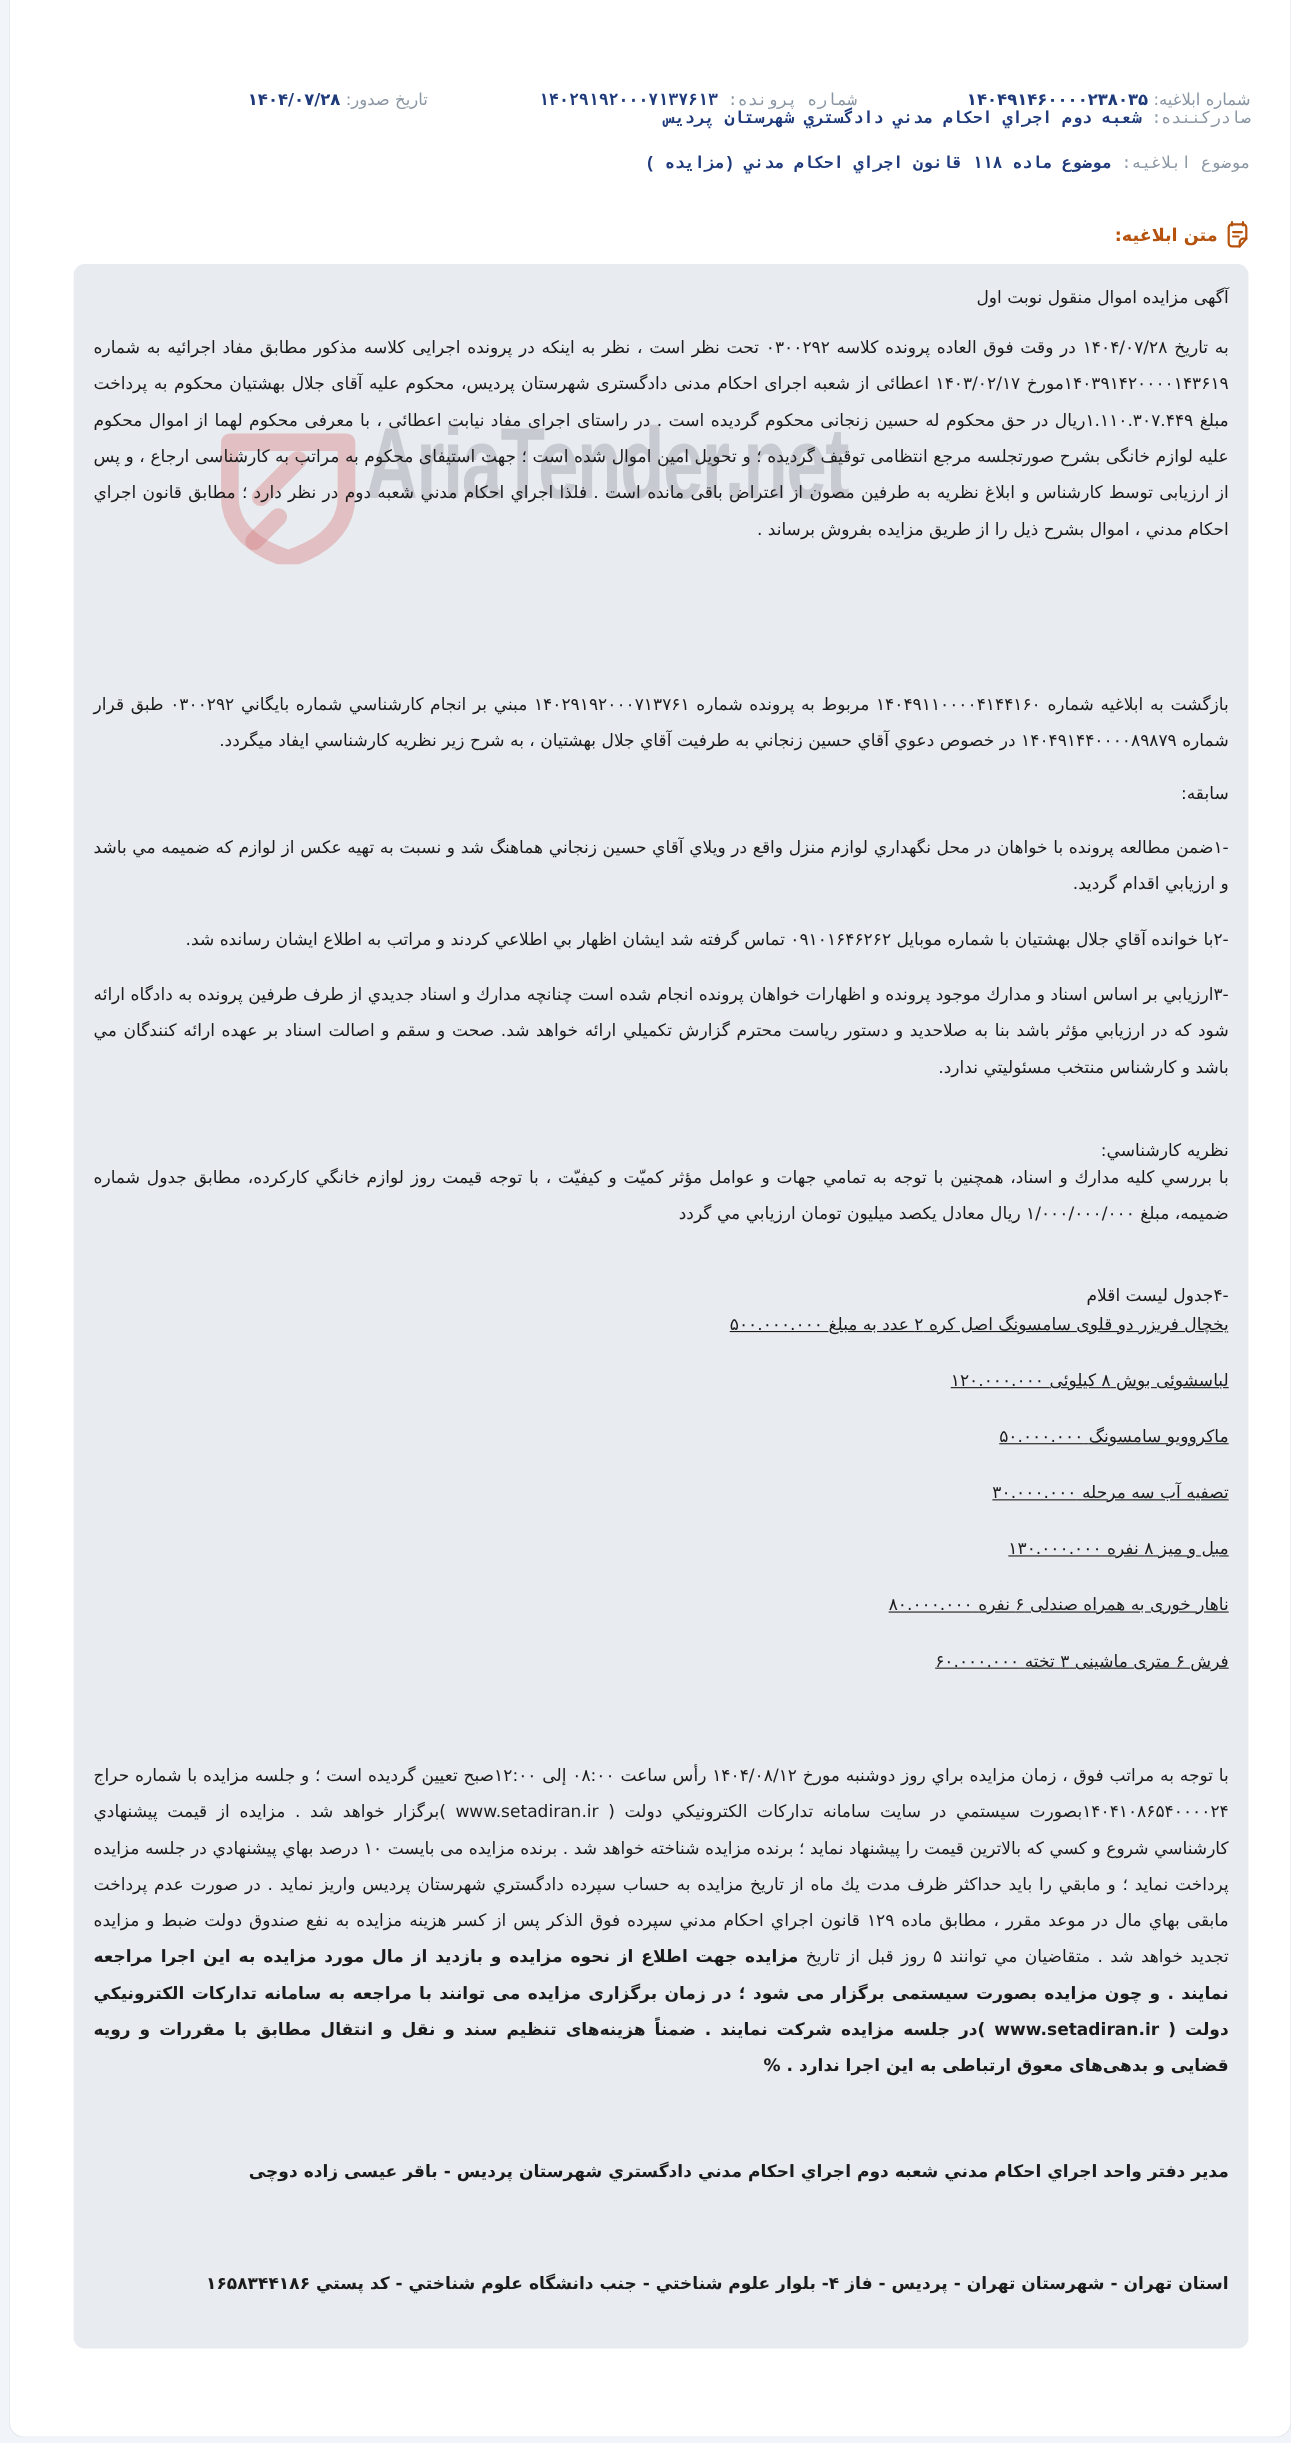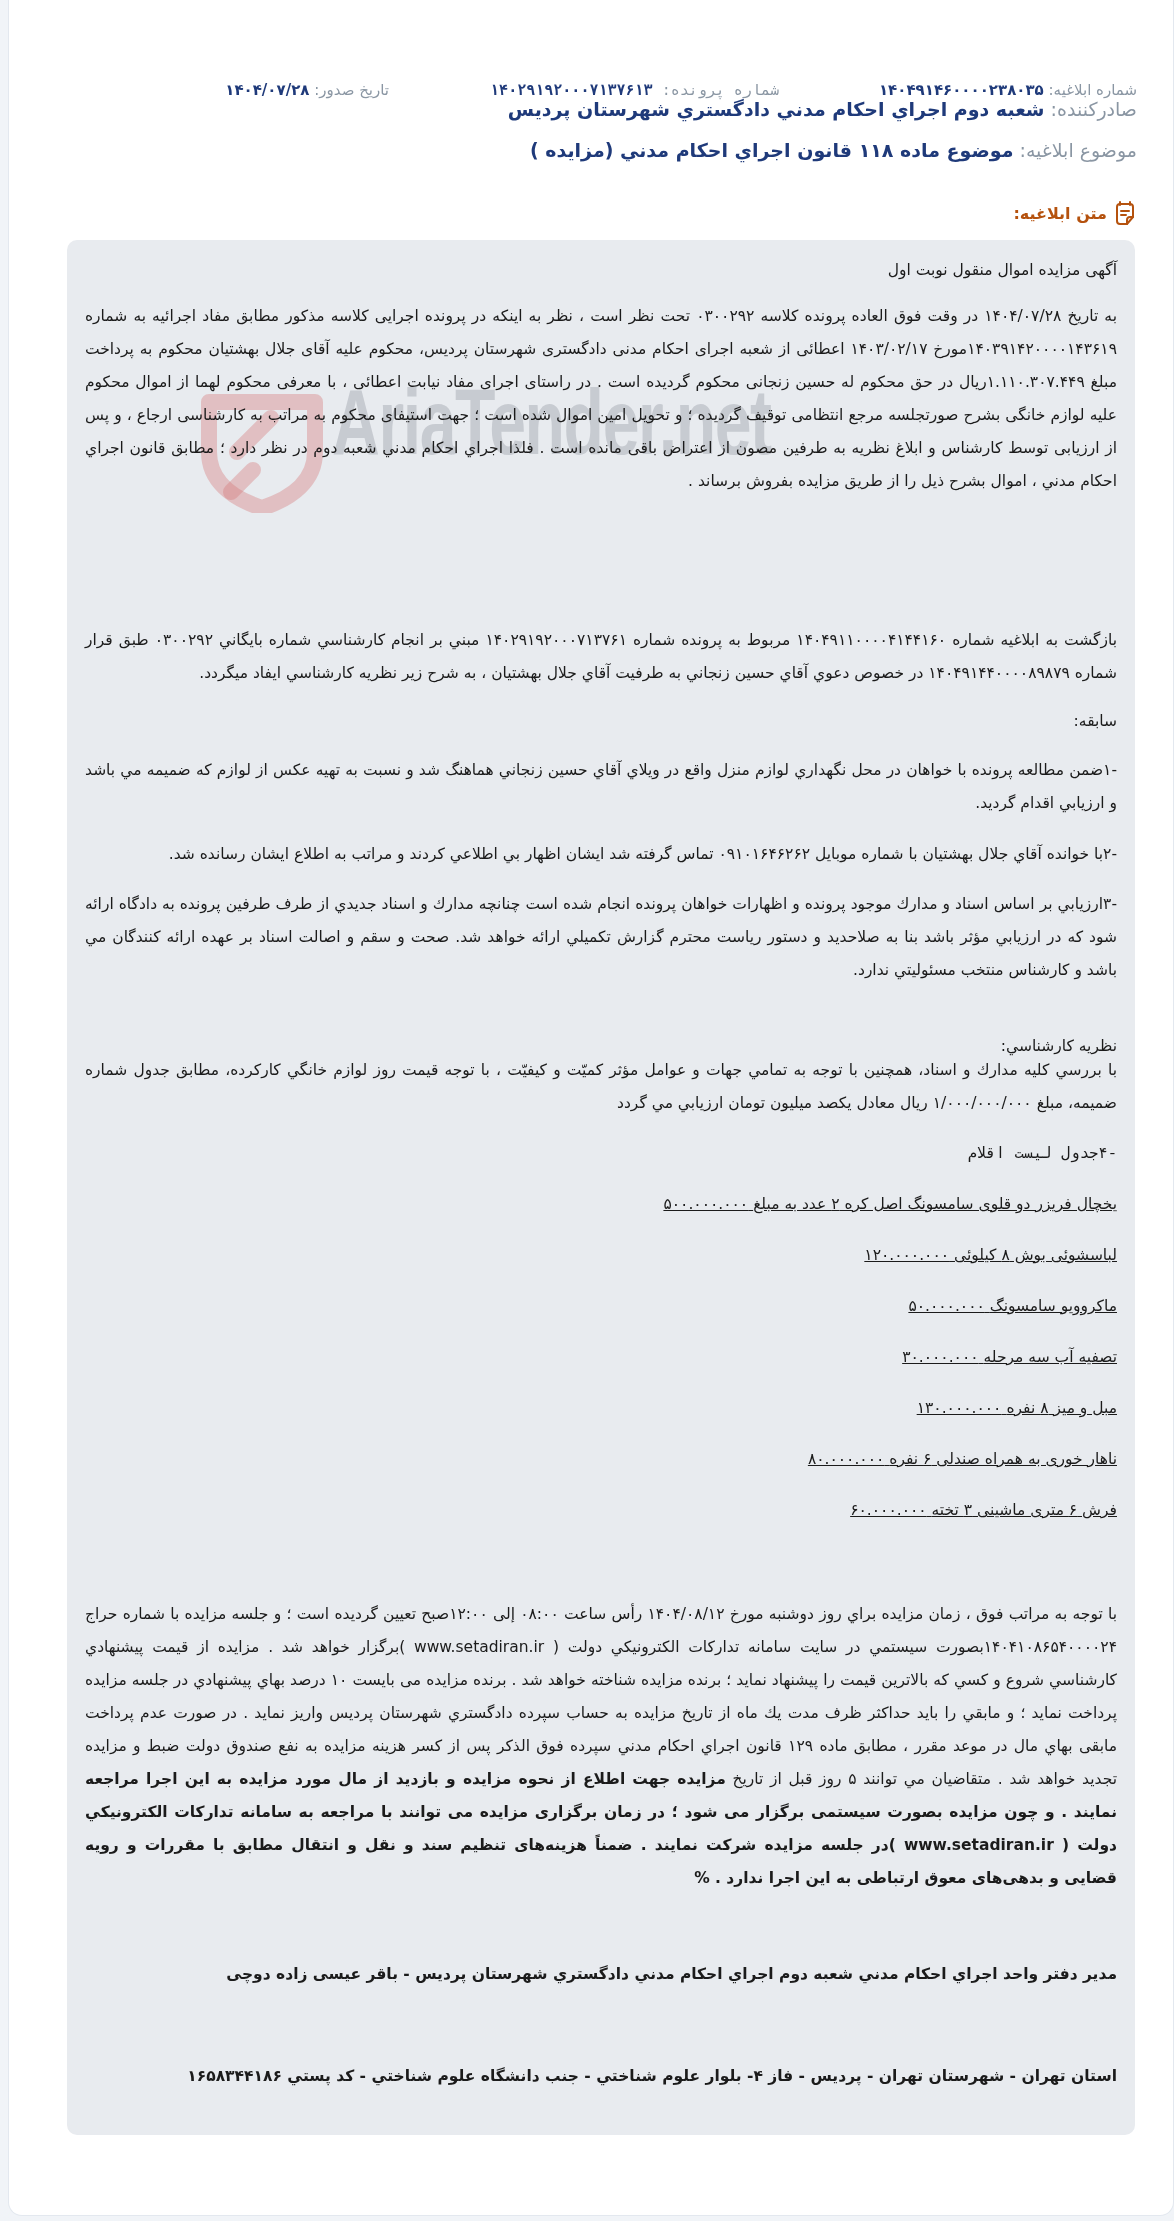--- a/index.html
+++ b/index.html
@@ -34,22 +34,23 @@
     .meta-item { white-space: nowrap; margin-top: 46px; }
     .meta-item .lbl { color: #8a96a3; }
     .meta-item .val { color: #1f3a7a; font-weight: bold; }
     .meta-item.notice { position: absolute; right: 0; }
     .meta-item.file { position: absolute; right: 358px; font-family: Liberation Mono, monospace; }
     .meta-item.date { position: absolute; right: 748px; }
 
     .line {
       position: absolute;
       right: 36px;
-      font-size: 19px;
+      font-size: 15px;
       white-space: nowrap;
+      font-family: Liberation Mono, monospace;
     }
     .line .lbl { color: #8a96a3; }
     .line .val { color: #1f3a7a; font-weight: bold; }
     .issuer { top: 98px; }
     .subject { top: 139px; }
 
     .section-title {
       position: absolute;
       top: 200px;
       right: 36px;
@@ -178,21 +179,21 @@
     <div class="para" style="top:514px;">-۱ضمن مطالعه پرونده با خواهان در محل نگهداري لوازم منزل واقع در ويلاي آقاي حسين زنجاني هماهنگ شد و نسبت به تهيه عكس از لوازم كه ضميمه مي باشد و ارزيابي اقدام گرديد.</div>
 
     <div class="para" style="top:598px;">-۲با خوانده آقاي جلال بهشتيان با شماره موبايل ۰۹۱۰۱۶۴۶۲۶۲ تماس گرفته شد ايشان اظهار بي اطلاعي كردند و مراتب به اطلاع ايشان رسانده شد.</div>
 
     <div class="para" style="top:648px;">-۳ارزيابي بر اساس اسناد و مدارك موجود پرونده و اظهارات خواهان پرونده انجام شده است چنانچه مدارك و اسناد جديدي از طرف طرفين پرونده به دادگاه ارائه شود كه در ارزيابي مؤثر باشد بنا به صلاحديد و دستور رياست محترم گزارش تكميلي ارائه خواهد شد. صحت و سقم و اصالت اسناد بر عهده ارائه كنندگان مي باشد و كارشناس منتخب مسئوليتي ندارد.</div>
 
     <div class="para" style="top:790px;">نظريه كارشناسي:</div>
 
     <div class="para" style="top:814px;">با بررسي كليه مدارك و اسناد، همچنين با توجه به تمامي جهات و عوامل مؤثر كميّت و كيفيّت ، با توجه قيمت روز لوازم خانگي كاركرده، مطابق جدول شماره ضميمه، مبلغ ۱/۰۰۰/۰۰۰/۰۰۰ ريال معادل يكصد ميليون تومان ارزيابي مي گردد</div>
 
-    <div class="para" style="top:898px;font-family:Liberation Mono, monospace;">-۴جدول ليست اقلام</div>
+    <div class="para" style="top:922px;">-۴جدول ليست اقلام</div>
 
     <div class="item" style="top:948px;">
       <span>یخچال فریزر دو قلوی سامسونگ اصل کره ۲ عدد به مبلغ</span>
       <span>۵۰۰.۰۰۰.۰۰۰</span>
     </div>
     <div class="item" style="top:999px;">
       <span>لباسشوئی بوش ۸ کیلوئی</span>
       <span>۱۲۰.۰۰۰.۰۰۰</span>
     </div>
     <div class="item" style="top:1050px;">

